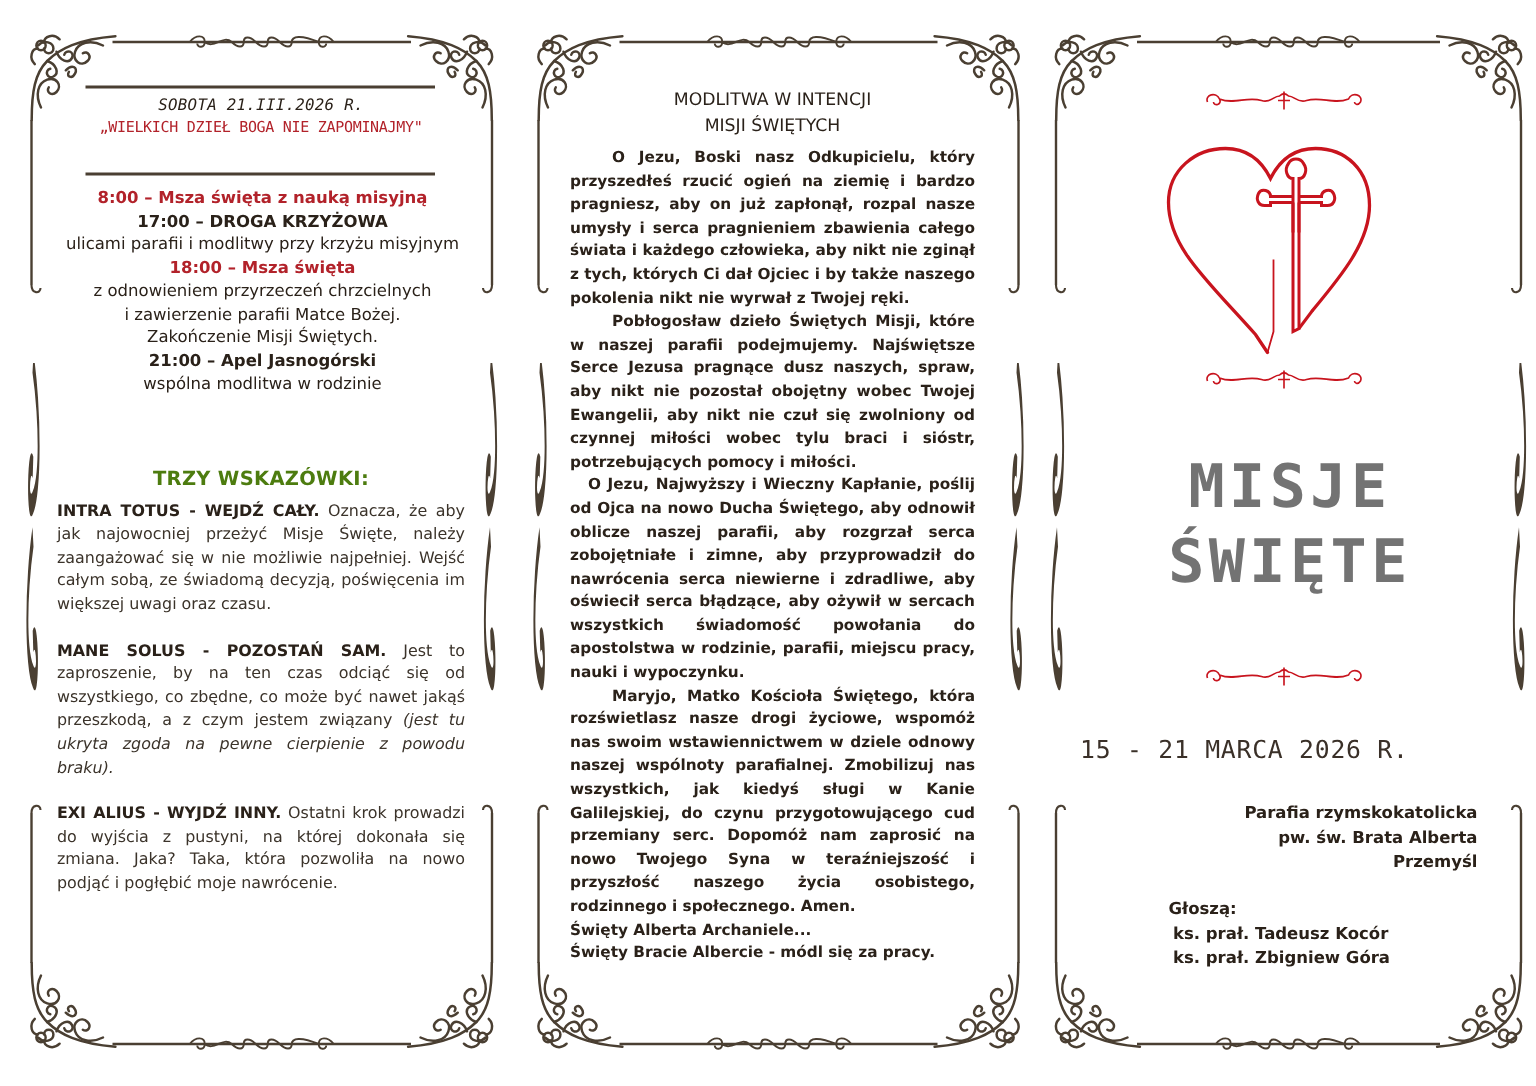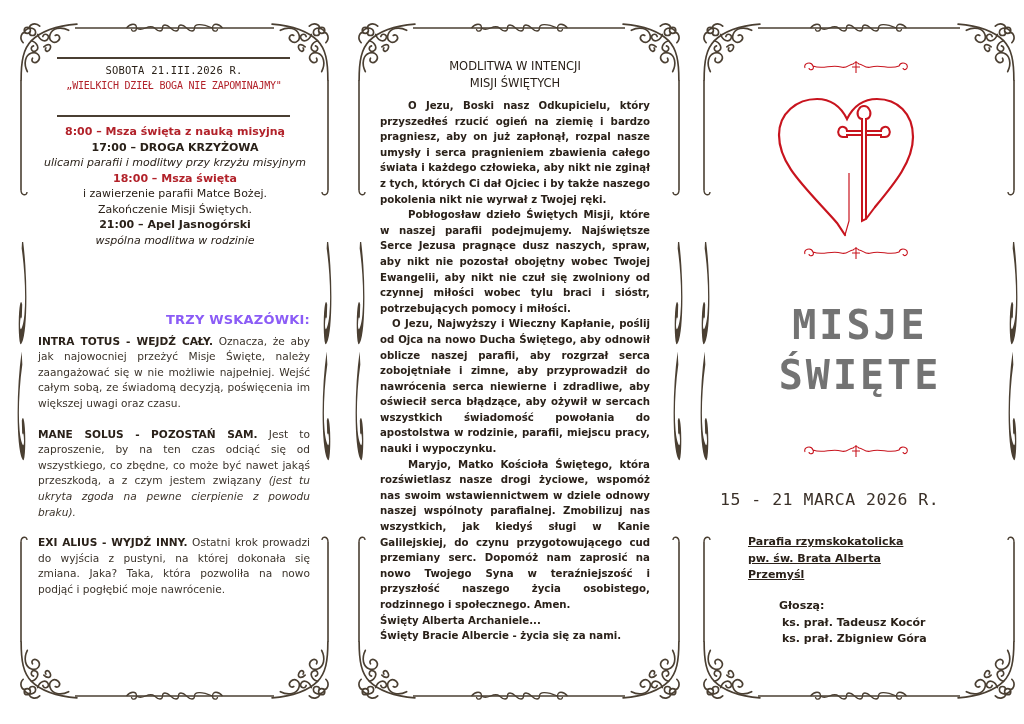--- a/index.html
+++ b/index.html
@@ -12,48 +12,48 @@
   .p3 { left:690px; width:334px; }
 
   
   .frame { position:absolute; pointer-events:none; }
   .frame svg { position:absolute; left:0; top:0; overflow:visible; }
 
   .typewriter { font-family:"DejaVu Sans Mono", "Liberation Mono", monospace; }
 
   
   .p1-header { position:absolute; left:60px; top:63px; width:228px; text-align:center; }
-  .p1-header .l1 { font-size:10.5px; color:#2a2119; letter-spacing:0.2px; line-height:15px; }
+  .p1-header .l1 { font-size:10.5px; color:#2a2119; letter-spacing:0.2px; line-height:15px;font-style:italic; }
   .p1-header .l2 { font-size:10px; color:#b2222a; line-height:15px; white-space:nowrap; letter-spacing:-0.2px; }
   .p1-header .l3 { font-size:10.5px; color:#2a2119; line-height:15px; letter-spacing:-0.1px; }
   .rule { position:absolute; height:1.5px; background:#4a3f32; }
 
   .schedule { position:absolute; left:30px; top:124px; width:290px; text-align:center; font-size:11px; line-height:15.5px; }
   .schedule .red { color:#b2222a; font-weight:bold; }
   .schedule .bold { font-weight:bold; }
-  .schedule .it { font-style:italic; }
+  .schedule .it { }
 
   .tips { position:absolute; left:38px; top:312px; width:272px; font-size:10.6px; line-height:15.6px; color:#3b332a; text-align:justify; }
-  .tips h2 { font-size:13px; text-align:right; font-weight:bold; margin-bottom:6px; letter-spacing:0.2px; color:#8b5cf6; }
+  .tips h2 { font-size:13px; text-align:center; font-weight:bold; margin-bottom:6px; letter-spacing:0.2px; color:#4d7c0f; }
   .tips p { margin-bottom:15px; }
   .tips b { font-weight:bold; color:#2a2119; }
   .tips i { font-style:italic; }
 
   
   .prayer { position:absolute; left:380px; top:58px; width:270px; }
   .prayer h2 { font-size:11.5px; text-align:center; font-weight:normal; line-height:17px; margin-bottom:6px; color:#2a2119; }
   .prayer p { font-size:10.2px; font-weight:bold; line-height:15.6px; text-align:justify; color:#2a2119; }
   .prayer p.ind { text-indent:28px; }
   .prayer p.ind2 { text-indent:12px; }
   .prayer p.plain { text-align:left; }
 
   
   .title { position:absolute; left:740px; top:300px; width:240px; text-align:center; color:#737373; font-weight:bold; font-size:40px; line-height:50px; letter-spacing:3px; }
   .date { position:absolute; left:720px; top:490px; width:280px; text-align:left; font-size:16.5px; color:#3a3028; letter-spacing:0.5px; }
-  .parish { position:absolute; left:748px; top:534px; width:255px; text-align:left; font-size:11px; font-weight:bold; line-height:16.5px; color:#2a2119;text-decoration:underline; }
+  .parish { position:absolute; left:730px; top:534px; width:255px; text-align:right; font-size:11px; font-weight:bold; line-height:16.5px; color:#2a2119; }
   .preachers { position:absolute; left:779px; top:598px; font-size:11px; font-weight:bold; line-height:16.5px; color:#2a2119; }
   .preachers .name { padding-left:3px; }
 </style>
 </head>
 <body>
 
 <svg width="0" height="0" style="position:absolute">
   <defs>
     <symbol id="corner" viewBox="0 0 60 60">
       <g fill="none" stroke="#4a3f32" stroke-width="1.6" stroke-linecap="round">
@@ -122,20 +122,21 @@
     <div class="l1">SOBOTA 21.III.2026 R.</div>
     <div class="l2">„WIELKICH DZIEŁ BOGA NIE ZAPOMINAJMY"</div>
   </div>
   <div class="rule" style="left:57px;top:115px;width:233px;"></div>
 
   <div class="schedule">
     <div class="red">8:00 – Msza święta z nauką misyjną</div>
     <div class="bold">17:00 – DROGA KRZYŻOWA</div>
     <div class="it">ulicami parafii i modlitwy przy krzyżu misyjnym</div>
     <div class="red">18:00 – Msza święta</div>
+    <div>z odnowieniem przyrzeczeń chrzcielnych</div>
     <div>i zawierzenie parafii Matce Bożej.</div>
     <div>Zakończenie Misji Świętych.</div>
     <div class="bold">21:00 – Apel Jasnogórski</div>
     <div class="it">wspólna modlitwa w rodzinie</div>
   </div>
 
   <div class="tips">
     <h2>TRZY WSKAZÓWKI:</h2>
     <p><b>INTRA TOTUS - WEJDŹ CAŁY.</b><span> Oznacza, że aby jak najowocniej przeżyć Misje Święte, należy zaangażować się w nie możliwie najpełniej. Wejść całym sobą, ze świadomą decyzją, poświęcenia im większej uwagi oraz czasu.</span></p>
     <p><b>MANE SOLUS - POZOSTAŃ SAM.</b><span> Jest to zaproszenie, by na ten czas odciąć się od wszystkiego, co zbędne, co może być nawet jakąś przeszkodą, a z czym jestem związany </span><i>(jest tu ukryta zgoda na pewne cierpienie z powodu braku).</i></p>
@@ -177,21 +178,21 @@
 <div class="prayer">
   <h2>
     <span>MODLITWA W INTENCJI</span><br>
     <span>MISJI ŚWIĘTYCH</span>
   </h2>
   <p class="ind">O Jezu, Boski nasz Odkupicielu, który przyszedłeś rzucić ogień na ziemię i bardzo pragniesz, aby on już zapłonął, rozpal nasze umysły i serca pragnieniem zbawienia całego świata i każdego człowieka, aby nikt nie zginął z tych, których Ci dał Ojciec i by także naszego pokolenia nikt nie wyrwał z Twojej ręki.</p>
   <p class="ind">Pobłogosław dzieło Świętych Misji, które w naszej parafii podejmujemy. Najświętsze Serce Jezusa pragnące dusz naszych, spraw, aby nikt nie pozostał obojętny wobec Twojej Ewangelii, aby nikt nie czuł się zwolniony od czynnej miłości wobec tylu braci i sióstr, potrzebujących pomocy i miłości.</p>
   <p class="ind2">O Jezu, Najwyższy i Wieczny Kapłanie, poślij od Ojca na nowo Ducha Świętego, aby odnowił oblicze naszej parafii, aby rozgrzał serca zobojętniałe i zimne, aby przyprowadził do nawrócenia serca niewierne i zdradliwe, aby oświecił serca błądzące, aby ożywił w sercach wszystkich świadomość powołania do apostolstwa w rodzinie, parafii, miejscu pracy, nauki i wypoczynku.</p>
   <p class="ind">Maryjo, Matko Kościoła Świętego, która rozświetlasz nasze drogi życiowe, wspomóż nas swoim wstawiennictwem w dziele odnowy naszej wspólnoty parafialnej. Zmobilizuj nas wszystkich, jak kiedyś sługi w Kanie Galilejskiej, do czynu przygotowującego cud przemiany serc. Dopomóż nam zaprosić na nowo Twojego Syna w teraźniejszość i przyszłość naszego życia osobistego, rodzinnego i społecznego. Amen.</p>
   <p class="plain">Święty Alberta Archaniele...</p>
-  <p class="plain">Święty Bracie Albercie - życia się za nami.</p>
+  <p class="plain">Święty Bracie Albercie - módl się za pracy.</p>
 </div>
 
 <div class="panel p3">
   <div class="frame" style="left:10px;top:20px;width:318px;height:682px;">
     <svg width="318" height="682">
       <line x1="58" y1="8" x2="260" y2="8" stroke="#4a3f32" stroke-width="1.6"></line>
       <use href="#hscroll" x="106" y="2" width="105" height="12"></use>
       <line x1="58" y1="676" x2="260" y2="676" stroke="#4a3f32" stroke-width="1.6"></line>
       <use href="#hscroll" x="106" y="670" width="105" height="12"></use>
       <use href="#corner" x="0" y="0" width="62" height="62"></use>

